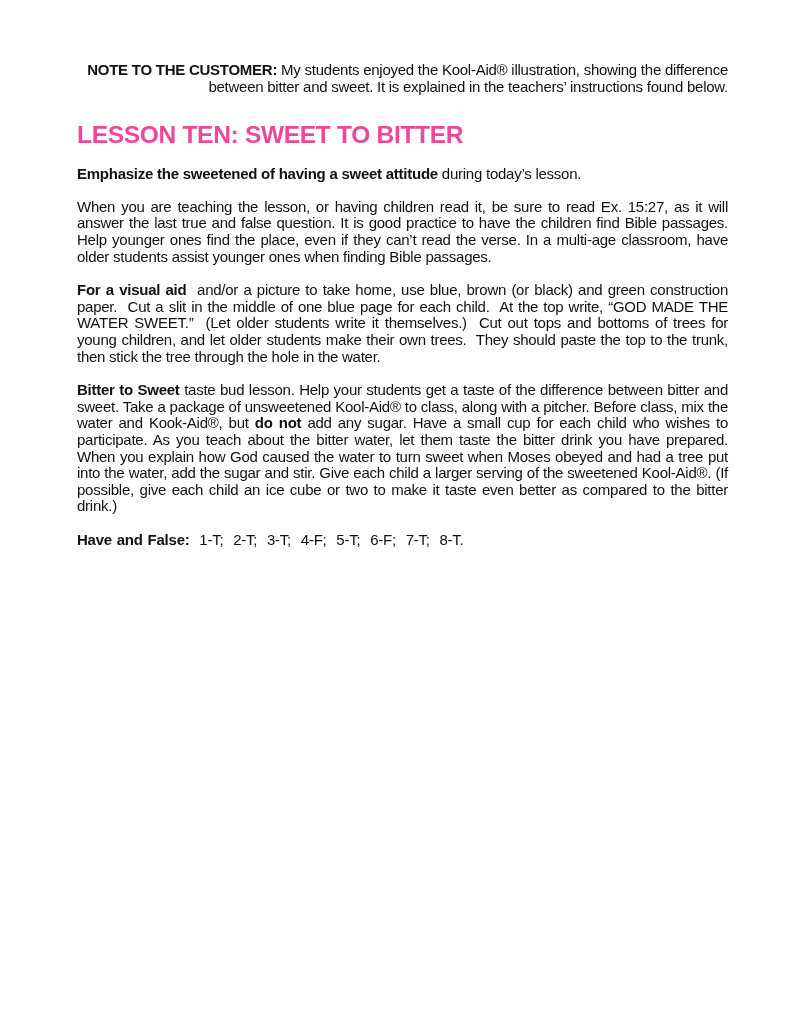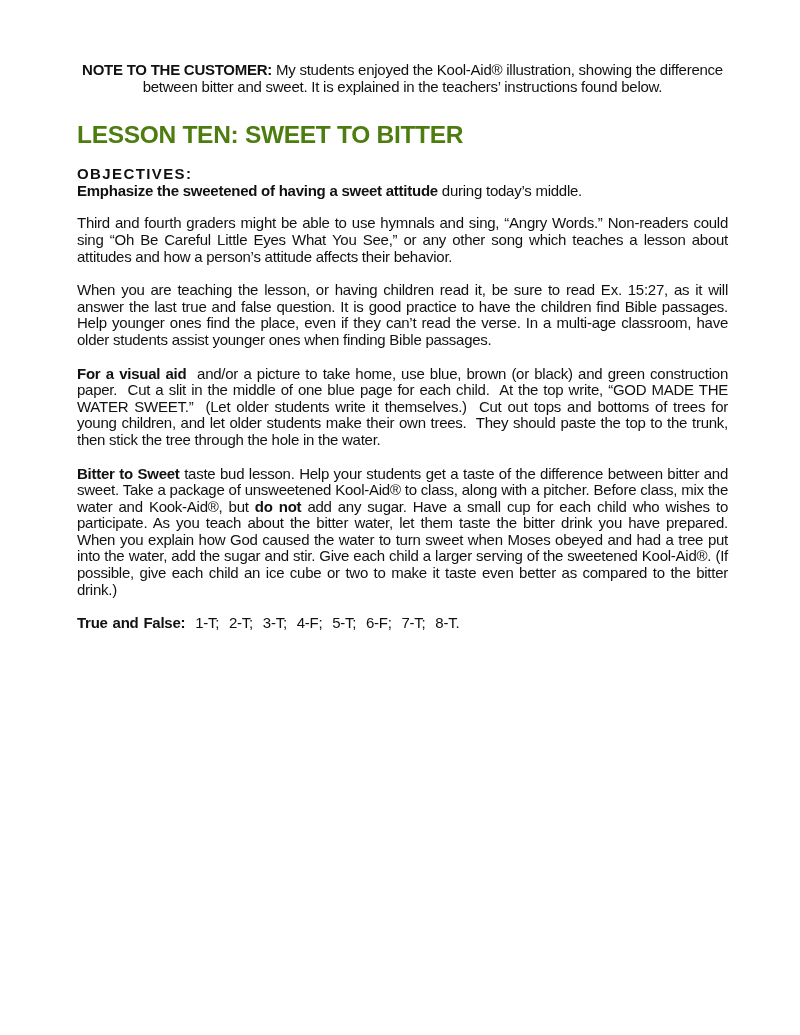--- a/index.html
+++ b/index.html
@@ -5,49 +5,47 @@
   html, body { margin: 0; padding: 0; background: #ffffff; }
   body { width: 800px; height: 1035px; position: relative; overflow: hidden; }
   .page {
     position: absolute; left: 77px; top: 62px; width: 651px;
     font-family: "Liberation Sans", sans-serif;
     font-size: 15px; line-height: 16.6px; color: #111111;
     letter-spacing: -0.25px;
   }
   p { margin: 0; text-align: justify; }
   b { font-weight: bold; }
-  .note { margin-bottom: 27px; text-align: center; }
+  .note { margin-bottom: 27px; text-align: right; }
   h1 {
     margin: 4px 0 18px 0; font-size: 24.5px; line-height: 26px; font-weight: bold;
-    letter-spacing: -0.3px; color: #4d7c0f;
+    letter-spacing: -0.3px; color: #ec4899;
   }
   .obj-head { font-weight: bold; letter-spacing: 1.4px; font-size: 15px; }
   .objectives { margin-bottom: 16px; text-align: left; }
   .para { margin-bottom: 17px; }
   .tf { margin-top: 2px; text-align: left; word-spacing: 1px; }
 </style>
 </head>
 <body>
 
 <div class="page">
 
   <p class="note"><b>NOTE TO THE CUSTOMER:</b><span> My students enjoyed the Kool-Aid® illustration, showing the difference between bitter and sweet.  It is explained in the teachers’ instructions found below.</span></p>
 
   <h1>
     <span>LESSON TEN: SWEET TO BITTER</span><br>
   </h1>
 
   <div class="objectives">
-    <div class="obj-head">OBJECTIVES:</div>
-    <div><b>Emphasize the sweetened of having a sweet attitude</b><span> during today’s middle.</span></div>
+    <div><b>Emphasize the sweetened of having a sweet attitude</b><span> during today’s lesson.</span></div>
   </div>
 
-  <p class="para">Third and fourth graders might be able to use hymnals and sing, “Angry Words.”  Non-readers could sing “Oh Be Careful Little Eyes What You See,” or any other song which teaches a lesson about attitudes and how a person’s attitude affects their behavior.</p>
 
   <p class="para">When you are teaching the lesson, or having children read it, be sure to read Ex. 15:27, as it will answer the last true and false question.  It is good practice to have the children find Bible passages.  Help younger ones find the place, even if they can’t read the verse.  In a multi-age classroom, have older students assist younger ones when finding Bible passages.</p>
 
   <p class="para"><b>For a visual aid</b><span style="white-space: pre-wrap;">  and/or a picture to take home, use blue, brown (or black) and green construction paper.  Cut a slit in the middle of one blue page for each child.  At the top write, “GOD MADE THE WATER SWEET.”  (Let older students write it themselves.)  Cut out tops and bottoms of trees for young children, and let older students make their own trees.  They should paste the top to the trunk, then stick the tree through the hole in the water.</span></p>
 
   <p class="para"><b>Bitter to Sweet</b><span> taste bud lesson.  Help your students get a taste of the difference between bitter and sweet.  Take a package of unsweetened Kool-Aid® to class, along with a pitcher.  Before class, mix the water and Kook-Aid®, but </span><b>do not</b><span> add any sugar.  Have a small cup for each child who wishes to participate.  As you teach about the bitter water, let them taste the bitter drink you have prepared.  When you explain how God caused the water to turn sweet when Moses obeyed and had a tree put into the water, add the sugar and stir.  Give each child a larger serving of the sweetened Kool-Aid®.  (If possible, give each child an ice cube or two to make it taste even better as compared to the bitter drink.)</span></p>
 
-  <p class="tf"><b>True and False:</b><span style="white-space: pre-wrap; text-align: center;">  1-T;  2-T;  3-T;  4-F;  5-T;  6-F;  7-T;  8-T.</span></p>
+  <p class="tf"><b>Have and False:</b><span style="white-space: pre-wrap; text-align: center;">  1-T;  2-T;  3-T;  4-F;  5-T;  6-F;  7-T;  8-T.</span></p>
 
 </div>
 
 </body></html>

